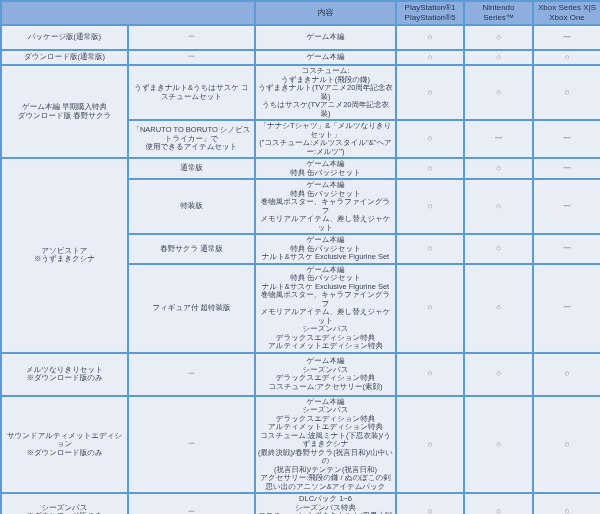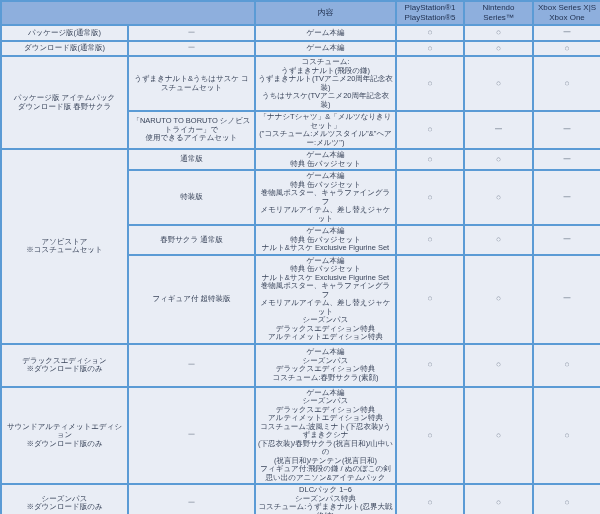--- a/index.html
+++ b/index.html
@@ -38,21 +38,21 @@
         <div class="ln">Nintendo Series™</div>
       </td>
       <td>
         <div class="ln">Xbox Series X|S</div>
         <div class="ln">Xbox One</div>
       </td>
     </tr>
   </thead>
   <tbody>
 
-    <tr style="height:16px">
+    <tr style="height:25px">
       <td>
           <div class="ln">パッケージ版(通常版)</div>
         </td>
       <td>
           <div class="ln dash">ー</div>
         </td>
       <td>
           <div class="ln">ゲーム本編</div>
         </td>
       <td><span class="mark">○</span></td>
@@ -70,21 +70,21 @@
       <td>
           <div class="ln">ゲーム本編</div>
         </td>
       <td><span class="mark">○</span></td>
       <td><span class="mark">○</span></td>
       <td><span class="mark">○</span></td>
     </tr>
 
     <tr style="height:33px">
       <td rowspan="2">
-        <div class="ln">パッケージ版 アイテムパック</div>
+        <div class="ln">ゲーム本編 早期購入特典</div>
         <div class="ln">ダウンロード版 春野サクラ</div>
       </td>
       <td>
           <div class="ln">うずまきナルト&amp;うちはサスケ コスチュームセット</div>
         </td>
       <td>
         <div class="ln">コスチューム:</div>
         <div class="ln">うずまきナルト(飛段の鎌)</div>
         <div class="ln">うずまきナルト(TVアニメ20周年記念衣装)</div>
         <div class="ln">うちはサスケ(TVアニメ20周年記念衣装)</div>
@@ -104,21 +104,21 @@
         <div class="ln">("コスチューム:メルツスタイル"&amp;"ヘアー:メルツ")</div>
       </td>
       <td><span class="mark">○</span></td>
       <td><span class="mark">ー</span></td>
       <td><span class="mark">ー</span></td>
     </tr>
 
     <tr style="height:20px">
       <td rowspan="4">
         <div class="ln">アソビストア</div>
-        <div class="ln">※コスチュームセット</div>
+        <div class="ln">※うずまきクシナ</div>
       </td>
       <td>
           <div class="ln">通常版</div>
         </td>
       <td>
         <div class="ln">ゲーム本編</div>
         <div class="ln">特典 缶バッジセット</div>
       </td>
       <td><span class="mark">○</span></td>
       <td><span class="mark">○</span></td>
@@ -168,54 +168,54 @@
         <div class="ln">デラックスエディション特典</div>
         <div class="ln">アルティメットエディション特典</div>
       </td>
       <td><span class="mark">○</span></td>
       <td><span class="mark">○</span></td>
       <td><span class="mark">ー</span></td>
     </tr>
 
     <tr style="height:43px">
       <td>
-        <div class="ln">デラックスエディション</div>
+        <div class="ln">メルツなりきりセット</div>
         <div class="ln">※ダウンロード版のみ</div>
       </td>
       <td>
           <div class="ln dash">ー</div>
         </td>
       <td>
         <div class="ln">ゲーム本編</div>
         <div class="ln">シーズンパス</div>
         <div class="ln">デラックスエディション特典</div>
-        <div class="ln">コスチューム:春野サクラ(素顔)</div>
+        <div class="ln">コスチューム:アクセサリー(素顔)</div>
       </td>
       <td><span class="mark">○</span></td>
       <td><span class="mark">○</span></td>
       <td><span class="mark">○</span></td>
     </tr>
 
     <tr style="height:85px">
       <td>
         <div class="ln">サウンドアルティメットエディション</div>
         <div class="ln">※ダウンロード版のみ</div>
       </td>
       <td>
           <div class="ln dash">ー</div>
         </td>
       <td>
         <div class="ln">ゲーム本編</div>
         <div class="ln">シーズンパス</div>
         <div class="ln">デラックスエディション特典</div>
         <div class="ln">アルティメットエディション特典</div>
         <div class="ln">コスチューム:波風ミナト(下忍衣装)/うずまきクシナ</div>
-        <div class="ln">(下忍衣装)/春野サクラ(祝言日和)/山中いの</div>
+        <div class="ln">(最終決戦)/春野サクラ(祝言日和)/山中いの</div>
         <div class="ln">(祝言日和)/テンテン(祝言日和)</div>
-        <div class="ln">フィギュア付:飛段の鎌 / ぬのぼこの剣</div>
+        <div class="ln">アクセサリー:飛段の鎌 / ぬのぼこの剣</div>
         <div class="ln">思い出のアニソン&amp;アイテムパック</div>
       </td>
       <td><span class="mark">○</span></td>
       <td><span class="mark">○</span></td>
       <td><span class="mark">○</span></td>
     </tr>
 
     <tr style="height:28px">
       <td>
         <div class="ln">シーズンパス</div>

